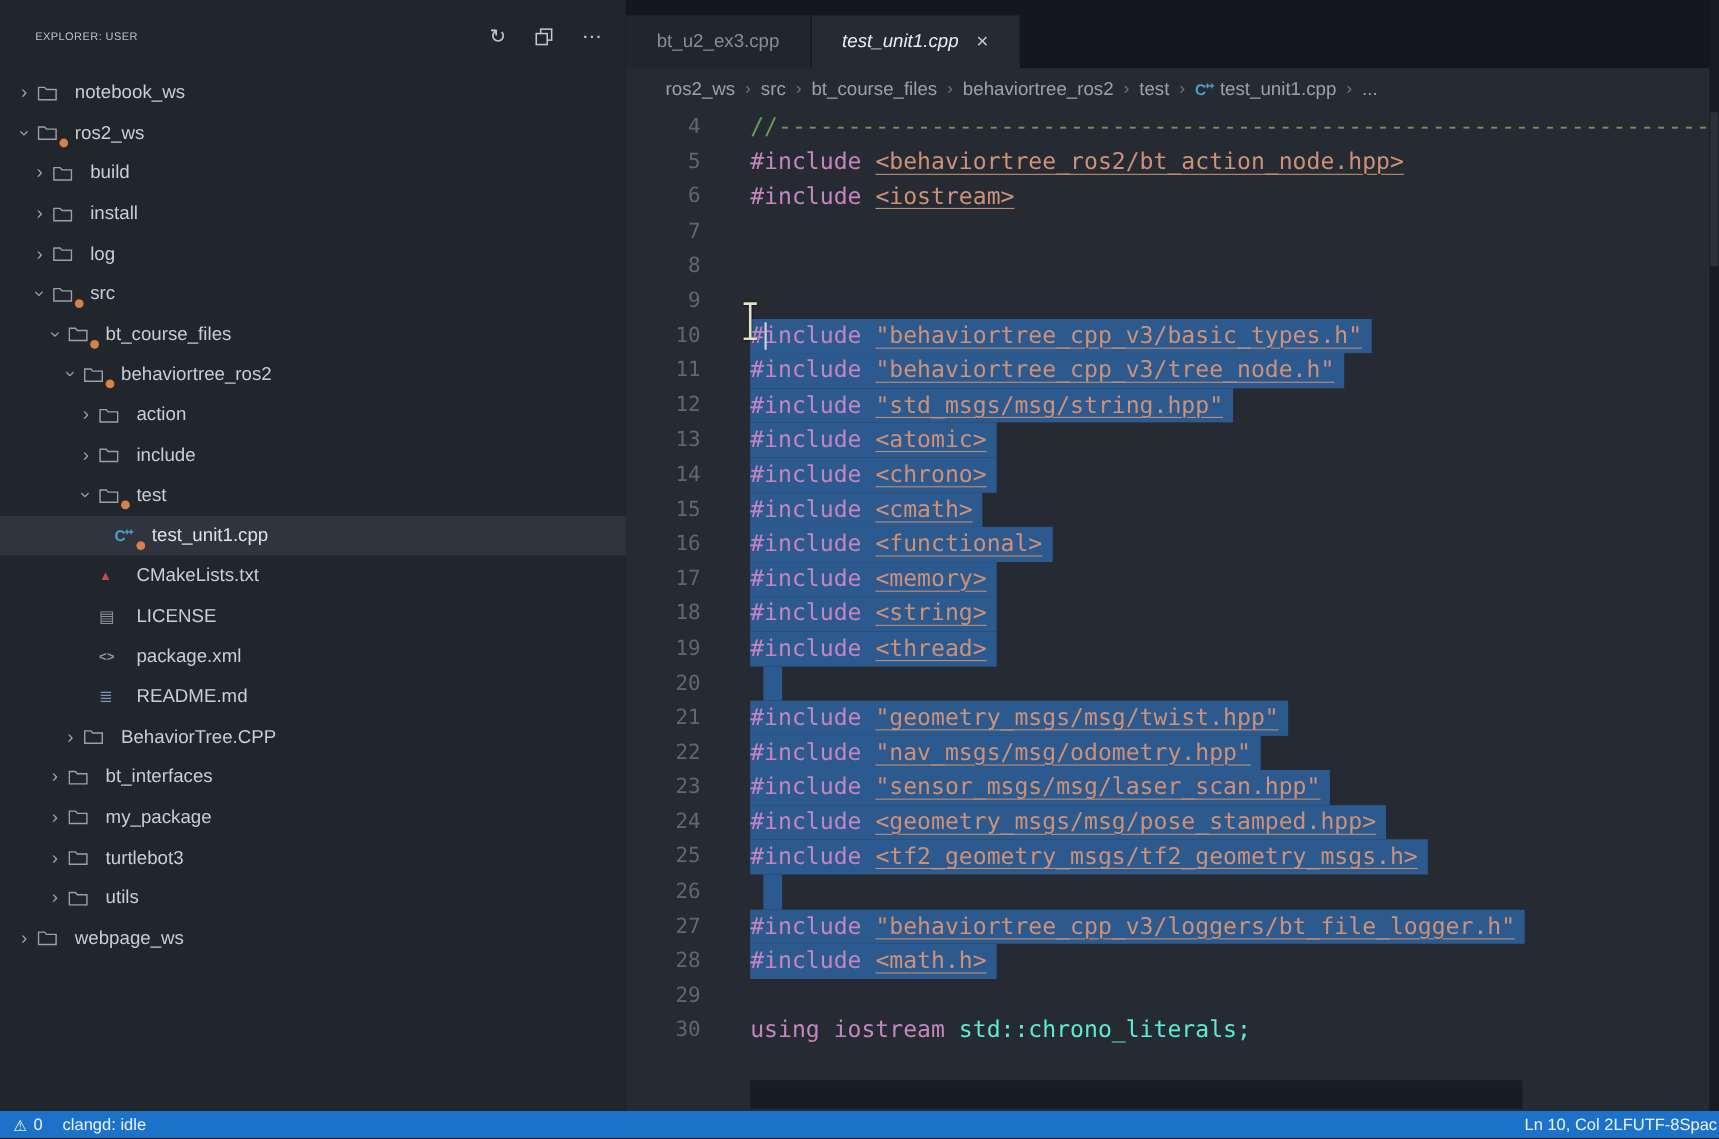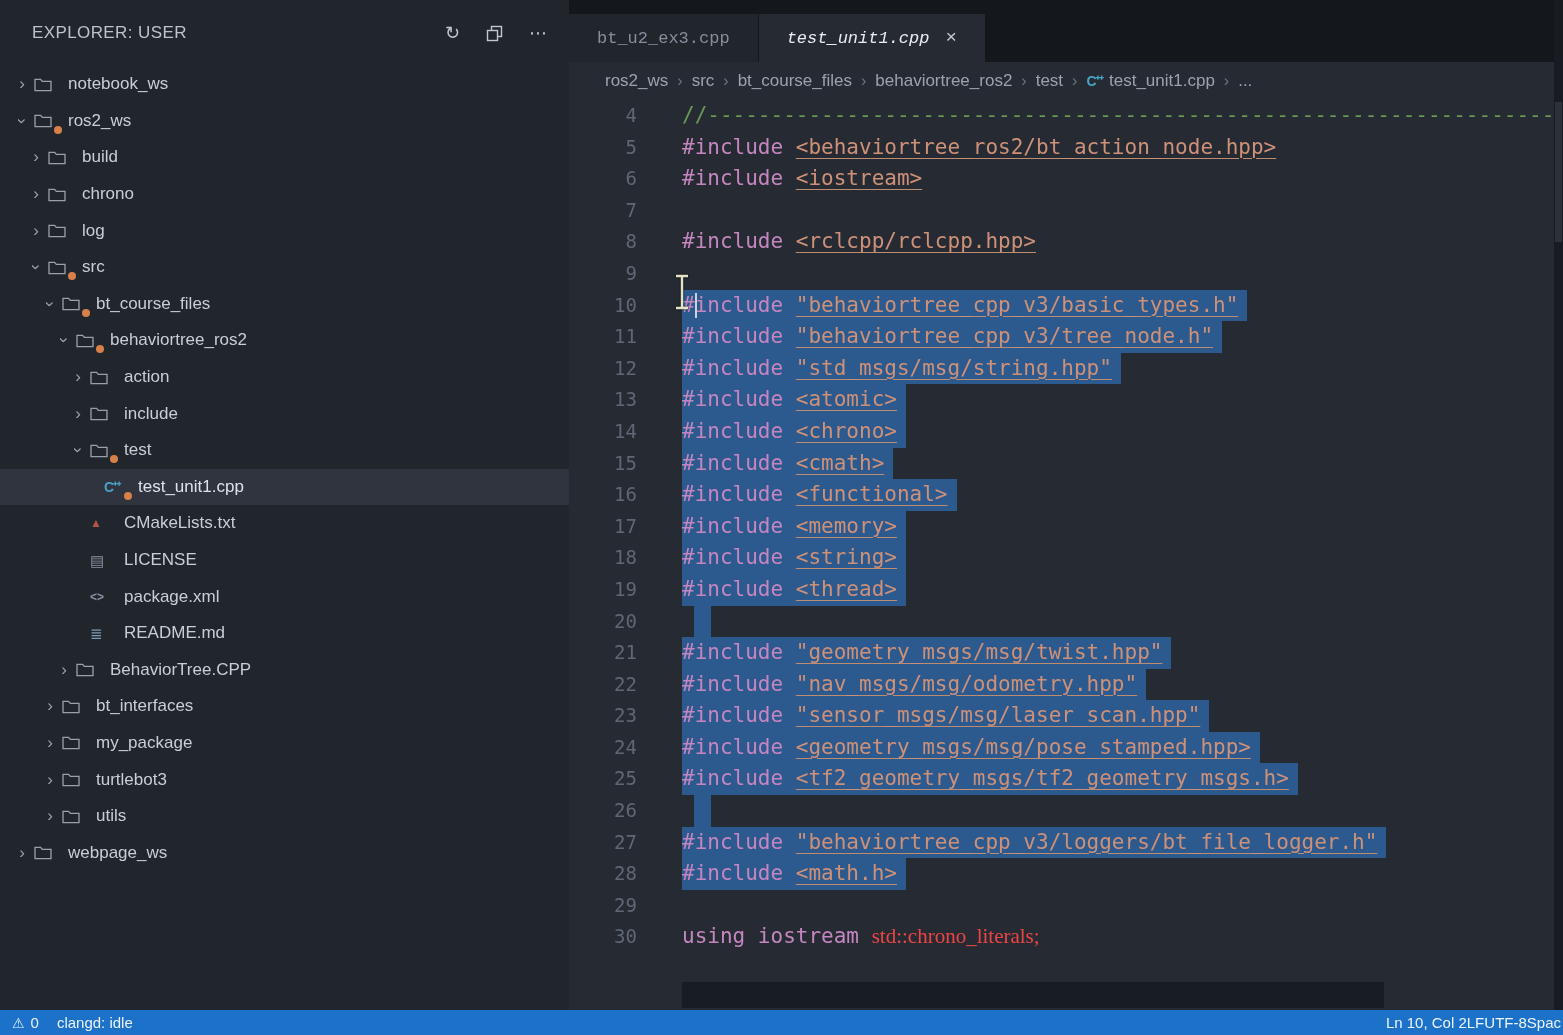--- a/index.html
+++ b/index.html
@@ -2,60 +2,60 @@
 <html><head>
 <meta charset="utf-8">
 <style>
   html,body{margin:0;padding:0;background:#000;}
   .app{position:relative;width:1563px;height:1035px;overflow:hidden;background:#14171c;
        font-family:"Liberation Sans",sans-serif;-webkit-font-smoothing:antialiased;}
 
   
   .sidebar{position:absolute;left:0;top:0;width:569px;height:1010px;background:#21252c;color:#c9ced6;overflow:hidden;}
   .sb-header{height:66px;display:flex;align-items:center;padding:0 22px 0 32px;}
-  .sb-title{font-size:17px;letter-spacing:.4px;color:#bdc2cb;}
+  .sb-title{font-size:10px;letter-spacing:.4px;color:#bdc2cb;}
   .sb-icons{margin-left:auto;display:flex;align-items:center;gap:26px;color:#c2c7cf;font-size:18px;}
   .sb-icons > span{cursor:pointer;line-height:1;}
   .sqicon{display:block;color:#c2c7cf;}
   .row{display:flex;align-items:center;height:36.6px;font-size:17px;white-space:nowrap;}
   .row.selected{background:#2f343e;color:#dde1e8;}
   .chev{width:24px;flex:none;text-align:center;font-size:17px;color:#9aa1ab;}
   .chev.exp{transform:rotate(90deg);}
   .ficon{width:27px;height:20px;flex:none;position:relative;display:flex;align-items:center;color:#9aa1aa;}
   .gi{font-weight:bold;font-size:13px;line-height:1;}
   .gi-cpp{color:#4aa3c7;font-size:14px;letter-spacing:-1px;}
   .gi-cmake{color:#b5524a;font-size:12px;}
   .gi-license{color:#8b95a1;font-size:15px;font-weight:normal;}
   .gi-xml{color:#8b95a1;font-size:12px;}
   .gi-md{color:#7d98b3;font-size:15px;font-weight:normal;}
   .dot{position:absolute;right:-1px;bottom:-3px;width:8px;height:8px;border-radius:50%;background:#d7804a;}
   .lbl{margin-left:7px;}
 
   
   .main{position:absolute;left:569px;top:0;right:0;height:1010px;background:#14171c;}
   .tabstrip{position:absolute;left:0;right:0;top:14px;height:48px;display:flex;}
-  .tab{display:flex;align-items:center;padding:0 28px;font-size:17px;color:#878e9a;background:#21262d;border-right:1px solid #14171c;cursor:pointer;font-family:Liberation Mono, monospace;}
+  .tab{display:flex;align-items:center;padding:0 28px;font-size:17px;color:#878e9a;background:#21262d;border-right:1px solid #14171c;cursor:pointer;}
   .tab.active{background:#262b33;color:#e9ecf1;font-style:italic;}
   .tclose{margin-left:16px;font-style:normal;color:#c3c8d0;font-size:19px;line-height:1;}
   .crumbs{position:absolute;top:62px;left:0;right:0;height:38px;background:#262b33;display:flex;align-items:center;gap:9px;padding-left:36px;font-size:17px;color:#9aa2af;white-space:nowrap;}
   .csep{color:#6c7382;font-size:16px;}
   .crumb{display:flex;align-items:center;cursor:pointer;}
   .cicon{margin-right:6px;}
 
   .editor{position:absolute;top:100px;left:0;right:0;height:910px;background:#262b33;overflow:hidden;
           font-family:"DejaVu Sans Mono",monospace;font-size:21px;}
   .cline{display:flex;height:31.6px;line-height:31.6px;white-space:pre;}
   .ln{width:68px;flex:none;text-align:right;color:#5e6775;font-size:19px;}
   .lc{margin-left:45px;}
   .selbg{background:#2d5a8e;display:inline-block;height:31.6px;padding-right:9px;}
   .selbg.empty{width:17px;margin-left:12px;padding:0;}
   .tk-kw{color:#c586c0;}
   .tk-inc,.tk-str{color:#ce9178;text-decoration:underline;text-decoration-thickness:1px;text-underline-offset:4px;text-decoration-color:#bd8d72;}
   .tk-cmt{color:#6a9955;}
-  .tk-pl{color:#ef4444;font-family:Liberation Serif, serif;}
+  .tk-pl{color:#5eead4;}
   .hscroll{position:absolute;left:113px;top:882px;width:702px;height:26px;background:rgba(9,13,20,.5);}
   .caret{position:absolute;left:126px;top:193px;width:2px;height:25px;background:#cdd2d9;}
   .ibeam{position:absolute;left:101px;top:172px;filter:drop-shadow(0 0 1px rgba(0,0,0,.85));}
   .vscroll{position:absolute;right:0;top:0;width:9px;height:1010px;background:#181b21;}
   .vthumb{position:absolute;right:1px;top:102px;width:7px;height:140px;background:#2c323b;}
 
   
   .status{position:absolute;left:0;right:0;bottom:0;height:25px;background:#1b72c8;color:#ecf3fc;display:flex;align-items:center;font-size:15px;padding-left:12px;overflow:hidden;}
   .st-left{display:flex;align-items:center;gap:18px;}
   .warn{display:flex;align-items:center;gap:6px;}
@@ -111,21 +111,21 @@
           </span>
           <span class="lbl">build</span>
         </div>
         <div class="row" style="padding-left: 24px;">
           <span class="chev">›</span>
           <span class="ficon">
             <svg width="18" height="15" viewBox="0 0 18 15">
               <path d="M1 13.6V2.4h5.6l1.7 2H17v9.2z" fill="none" stroke="currentColor" stroke-width="1.3"></path>
             </svg>
           </span>
-          <span class="lbl">chrono</span>
+          <span class="lbl">install</span>
         </div>
         <div class="row" style="padding-left: 24px;">
           <span class="chev">›</span>
           <span class="ficon">
             <svg width="18" height="15" viewBox="0 0 18 15">
               <path d="M1 13.6V2.4h5.6l1.7 2H17v9.2z" fill="none" stroke="currentColor" stroke-width="1.3"></path>
             </svg>
           </span>
           <span class="lbl">log</span>
         </div>
@@ -319,21 +319,21 @@
         <span class="crumb">
           <span>...</span>
         </span>
       </div>
     <div class="editor">
       <div id="code-area">
           <div class="cline"><span class="ln">4</span><span class="lc"><span class="tk-cmt">//----------------------------------------------------------------------------------------------------</span></span></div>
           <div class="cline"><span class="ln">5</span><span class="lc"><span class="tk-kw">#include </span><span class="tk-inc">&lt;behaviortree_ros2/bt_action_node.hpp&gt;</span></span></div>
           <div class="cline"><span class="ln">6</span><span class="lc"><span class="tk-kw">#include </span><span class="tk-inc">&lt;iostream&gt;</span></span></div>
           <div class="cline"><span class="ln">7</span></div>
-          <div class="cline"><span class="ln">8</span><span class="lc"><span class="tk-kw">#include </span><span class="tk-inc">&lt;rclcpp/rclcpp.hpp&gt;</span></span></div>
+          <div class="cline"><span class="ln">8</span></div>
           <div class="cline"><span class="ln">9</span><span class="lc"></span></div>
           <div class="cline"><span class="ln">10</span><span class="lc"><span class="selbg"><span class="tk-kw">#include </span><span class="tk-str">"behaviortree_cpp_v3/basic_types.h"</span></span></span></div>
           <div class="cline"><span class="ln">11</span><span class="lc"><span class="selbg"><span class="tk-kw">#include </span><span class="tk-str">"behaviortree_cpp_v3/tree_node.h"</span></span></span></div>
           <div class="cline"><span class="ln">12</span><span class="lc"><span class="selbg"><span class="tk-kw">#include </span><span class="tk-str">"std_msgs/msg/string.hpp"</span></span></span></div>
           <div class="cline"><span class="ln">13</span><span class="lc"><span class="selbg"><span class="tk-kw">#include </span><span class="tk-inc">&lt;atomic&gt;</span></span></span></div>
           <div class="cline"><span class="ln">14</span><span class="lc"><span class="selbg"><span class="tk-kw">#include </span><span class="tk-inc">&lt;chrono&gt;</span></span></span></div>
           <div class="cline"><span class="ln">15</span><span class="lc"><span class="selbg"><span class="tk-kw">#include </span><span class="tk-inc">&lt;cmath&gt;</span></span></span></div>
           <div class="cline"><span class="ln">16</span><span class="lc"><span class="selbg"><span class="tk-kw">#include </span><span class="tk-inc">&lt;functional&gt;</span></span></span></div>
           <div class="cline"><span class="ln">17</span><span class="lc"><span class="selbg"><span class="tk-kw">#include </span><span class="tk-inc">&lt;memory&gt;</span></span></span></div>
           <div class="cline"><span class="ln">18</span><span class="lc"><span class="selbg"><span class="tk-kw">#include </span><span class="tk-inc">&lt;string&gt;</span></span></span></div>

